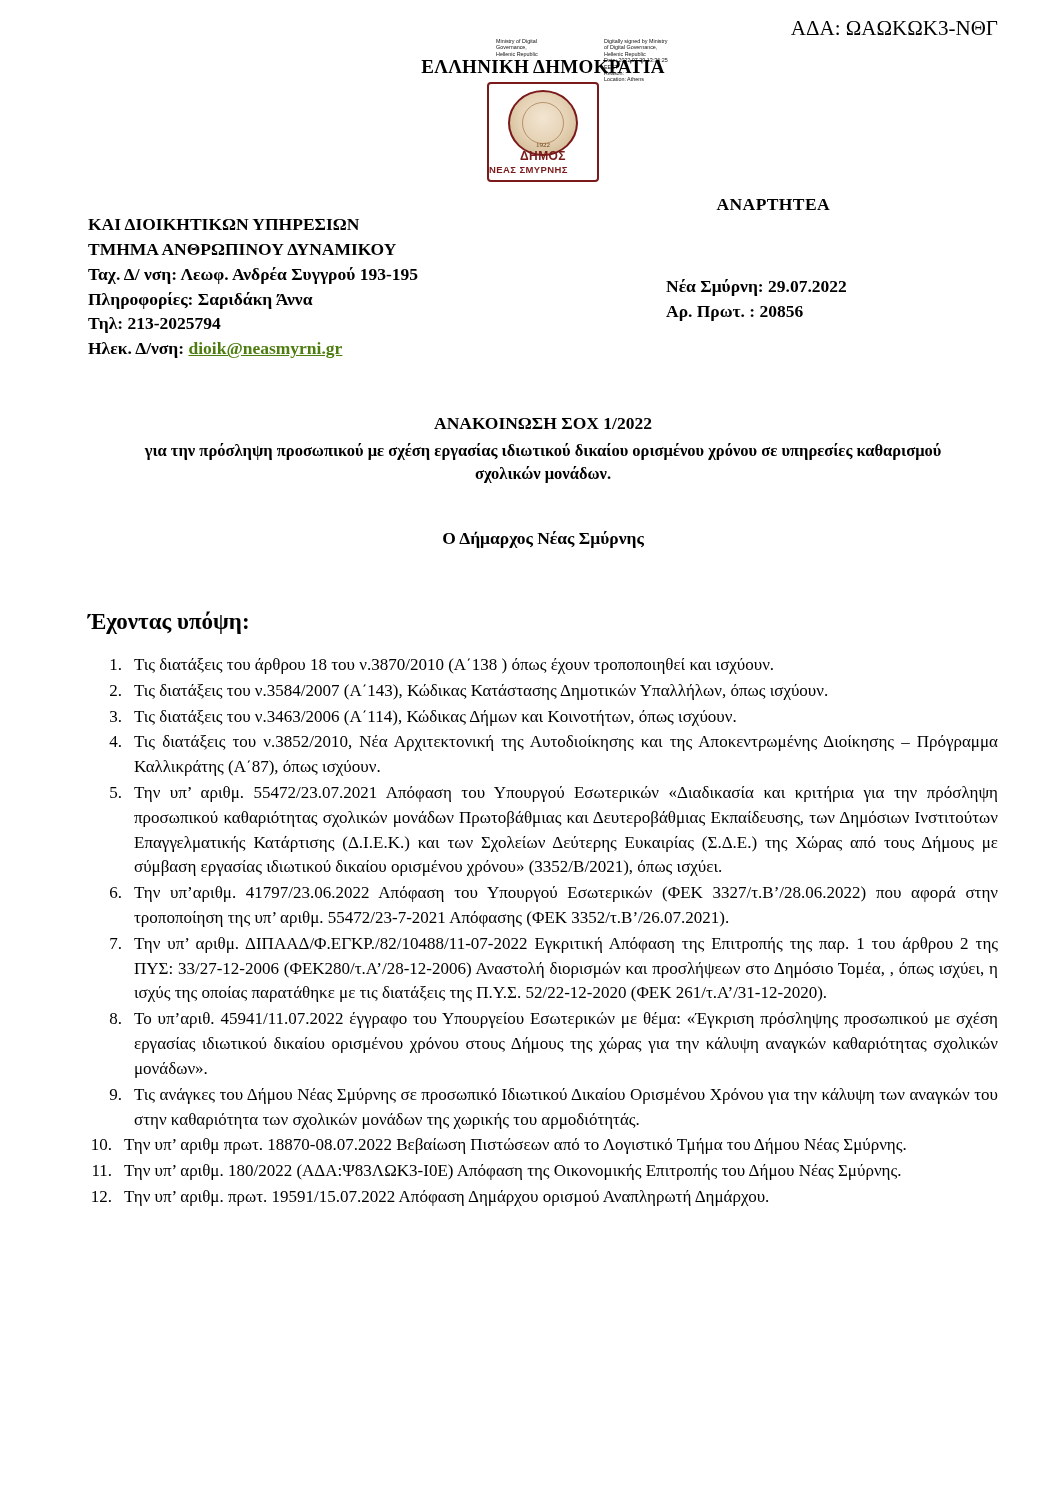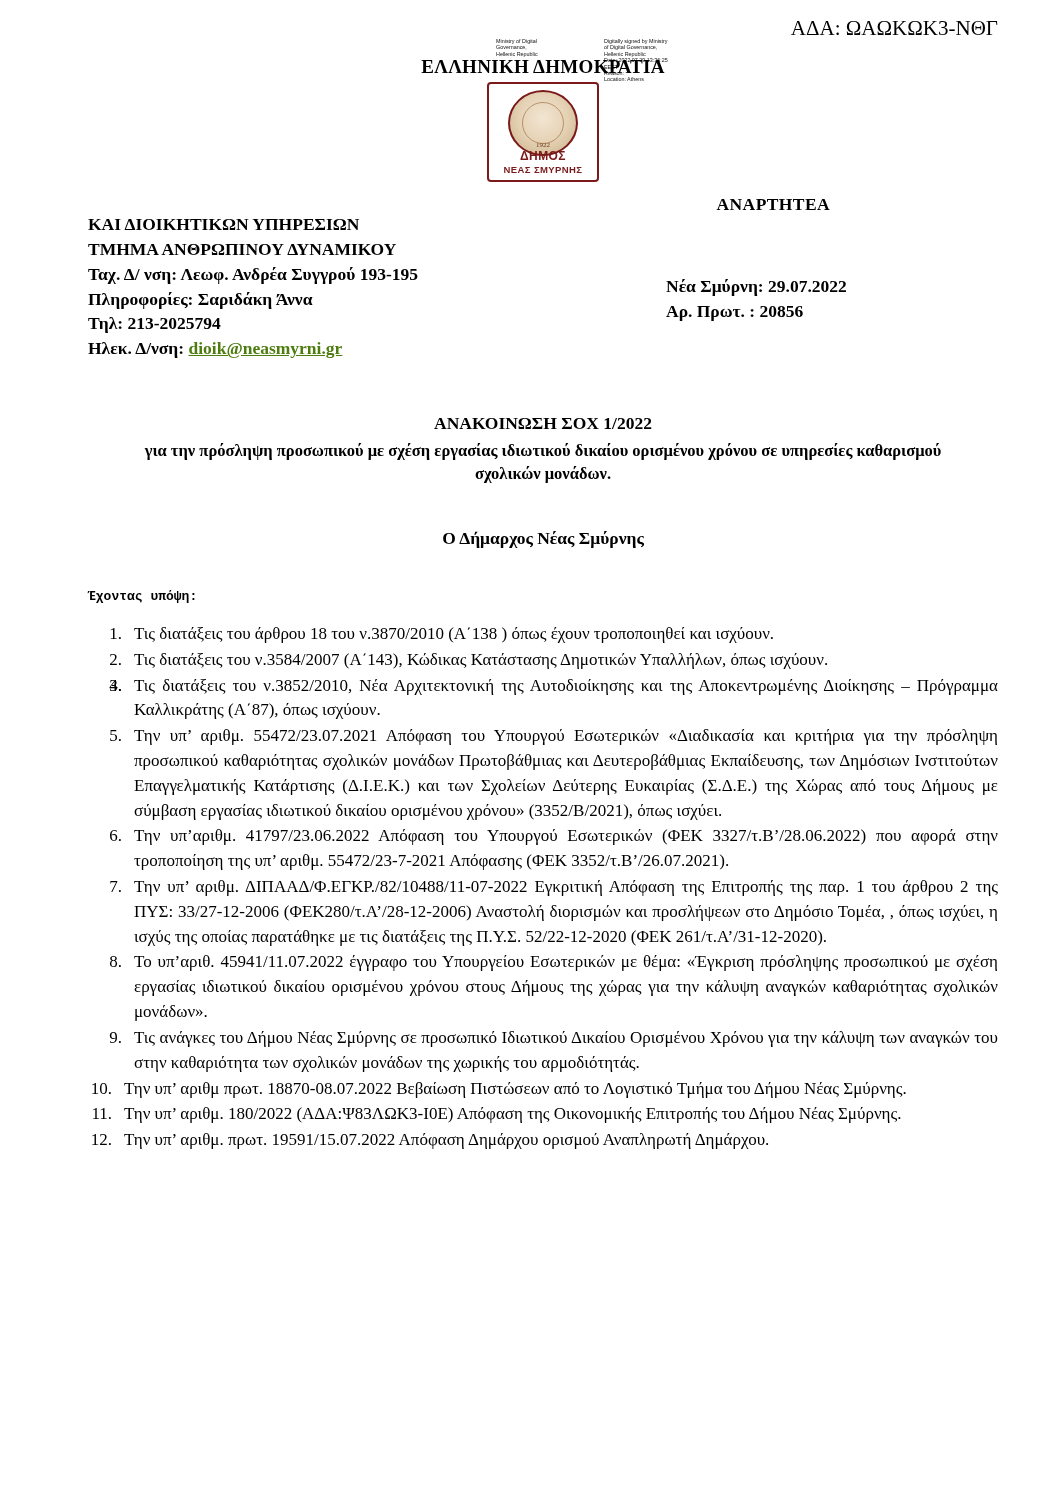--- a/index.html
+++ b/index.html
@@ -127,21 +127,21 @@
     font-weight: bold;
     color: #7b1a1a;
     font-family: "Liberation Sans", sans-serif;
     letter-spacing: .4px;
   }
   .emblem .dimos-name {
     position: absolute;
     left: 0;
     right: 0;
     bottom: 5px;
-    text-align: center;
+    text-align: left;
     font-size: 9.5px;
     font-weight: bold;
     color: #7b1a1a;
     font-family: "Liberation Sans", sans-serif;
     letter-spacing: .4px;
   }
   .anartitea {
     position: absolute;
     right: 168px;
     top: 138px;
@@ -189,24 +189,23 @@
     line-height: 1.42;
     padding: 0 22px;
   }
   .mayor {
     text-align: center;
     font-size: 17.5px;
     font-weight: bold;
     margin-top: 42px;
   }
   .having {
-    margin-top: 40px;
-    font-size: 13px;
-    font-weight: bold;
-    font-family: Liberation Mono, monospace;
+    margin-top: 60px;
+    font-size: 23px;
+    font-weight: bold;
   }
   
   ol.provisions {
     margin: 18px 0 0 0;
     padding: 0;
     list-style: none;
     font-size: 17px;
     line-height: 1.46;
   }
   ol.provisions li {
@@ -299,20 +298,21 @@
     <li>
       <span class="num">1.</span>
       <span>Τις διατάξεις του άρθρου 18 του ν.3870/2010 (Α΄138 ) όπως έχουν τροποποιηθεί και ισχύουν.</span>
     </li>
     <li>
       <span class="num">2.</span>
       <span>Τις διατάξεις του ν.3584/2007 (Α΄143), Κώδικας Κατάστασης Δημοτικών Υπαλλήλων, όπως ισχύουν.</span>
     </li>
     <li>
       <span class="num">3.</span>
+      <span>Τις διατάξεις του ν.3463/2006 (Α΄114), Κώδικας Δήμων και Κοινοτήτων, όπως ισχύουν.</span>
     </li>
     <li>
       <span class="num">4.</span>
       <span>Τις διατάξεις του ν.3852/2010, Νέα Αρχιτεκτονική της Αυτοδιοίκησης και της Αποκεντρωμένης Διοίκησης – Πρόγραμμα Καλλικράτης (Α΄87), όπως ισχύουν.</span>
     </li>
     <li>
       <span class="num">5.</span>
       <span>Την υπ’ αριθμ. 55472/23.07.2021 Απόφαση του Υπουργού Εσωτερικών «Διαδικασία και κριτήρια για την πρόσληψη προσωπικού καθαριότητας σχολικών μονάδων Πρωτοβάθμιας και Δευτεροβάθμιας Εκπαίδευσης, των Δημόσιων Ινστιτούτων Επαγγελματικής Κατάρτισης (Δ.Ι.Ε.Κ.) και των Σχολείων Δεύτερης Ευκαιρίας (Σ.Δ.Ε.) της Χώρας από τους Δήμους με σύμβαση εργασίας ιδιωτικού δικαίου ορισμένου χρόνου» (3352/Β/2021), όπως ισχύει.</span>
     </li>
     <li>

